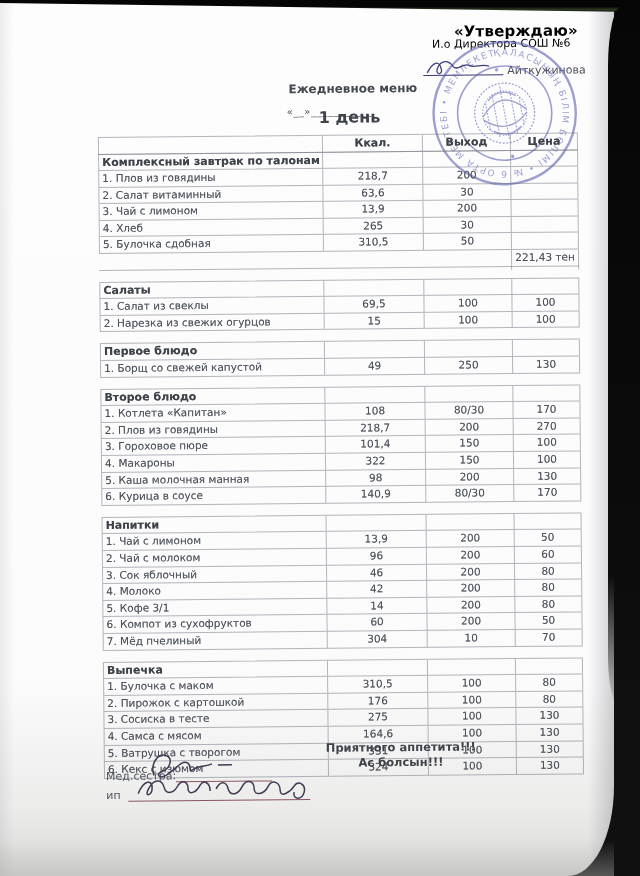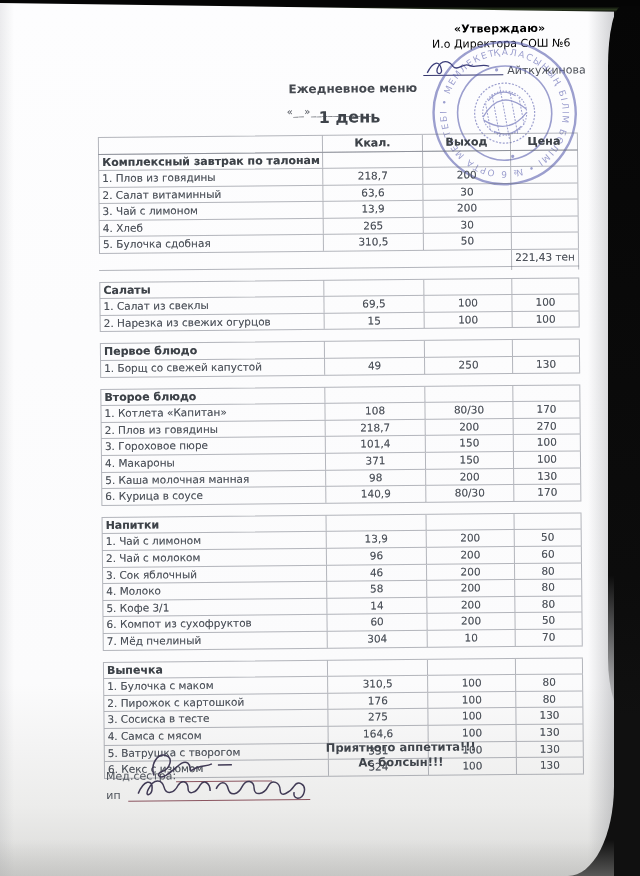--- a/index.html
+++ b/index.html
@@ -26,21 +26,21 @@
     position:absolute; left:608px; top:6px; width:32px; height:712px;
     background:linear-gradient(to bottom, #060606 0%, #0c0c0c 80%, rgba(12,12,12,0) 100%);
     border-radius:14px 0 0 20px / 60px 0 0 60px;
   }
   .scan-bottom-strip {
     position:absolute; left:0; top:840px; width:614px; height:36px;
     background:linear-gradient(to bottom, rgba(190,190,188,0) 0%, rgba(175,175,173,.45) 100%);
   }
   
   .content { position:absolute; inset:0; transform:rotate(-0.55deg); transform-origin:100px 150px; }
-  .approval-line1 { position:absolute; left:455px; top:26px; font-size:11px; font-weight:bold; letter-spacing:.2px; }
+  .approval-line1 { position:absolute; left:455px; top:26px; font-size:15px; font-weight:bold; letter-spacing:.2px; }
   .approval-line2 { position:absolute; left:433px; top:41px; font-size:11px; }
   .approval-sigline { position:absolute; left:424px; top:78px; width:80px; border-bottom:1.6px solid #34366e; }
   .approval-name { position:absolute; left:508px; top:68px; font-size:11px; color:#4a4e56; }
 
   .stamp { position:absolute; left:428px; top:40px; width:154px; height:154px; opacity:.58; }
 
   .menu-title { position:absolute; left:289px; top:84px; font-size:12px; font-weight:bold; color:#44484f; }
   .date-line  { position:absolute; left:287px; top:108px; font-size:10px; color:#565a62; letter-spacing:.5px; }
   .day-title  { position:absolute; left:319px; top:110px; font-size:16px; font-weight:bold; color:#3e434a; }
 
@@ -219,21 +219,21 @@
           <div class="cell c-num bl br">270</div>
         </div>
         <div class="row bb">
           <div class="cell c-name bl">3. Гороховое пюре</div>
           <div class="cell c-num bl">101,4</div>
           <div class="cell c-num bl">150</div>
           <div class="cell c-num bl br">100</div>
         </div>
         <div class="row bb">
           <div class="cell c-name bl">4. Макароны</div>
-          <div class="cell c-num bl">371</div>
+          <div class="cell c-num bl">322</div>
           <div class="cell c-num bl">150</div>
           <div class="cell c-num bl br">100</div>
         </div>
         <div class="row bb">
           <div class="cell c-name bl">5. Каша молочная манная</div>
           <div class="cell c-num bl">98</div>
           <div class="cell c-num bl">200</div>
           <div class="cell c-num bl br">130</div>
         </div>
         <div class="row bb">
@@ -263,21 +263,21 @@
           <div class="cell c-num bl br">60</div>
         </div>
         <div class="row bb">
           <div class="cell c-name bl">3. Сок яблочный</div>
           <div class="cell c-num bl">46</div>
           <div class="cell c-num bl">200</div>
           <div class="cell c-num bl br">80</div>
         </div>
         <div class="row bb">
           <div class="cell c-name bl">4. Молоко</div>
-          <div class="cell c-num bl">58</div>
+          <div class="cell c-num bl">42</div>
           <div class="cell c-num bl">200</div>
           <div class="cell c-num bl br">80</div>
         </div>
         <div class="row bb">
           <div class="cell c-name bl">5. Кофе 3/1</div>
           <div class="cell c-num bl">14</div>
           <div class="cell c-num bl">200</div>
           <div class="cell c-num bl br">80</div>
         </div>
         <div class="row bb">

